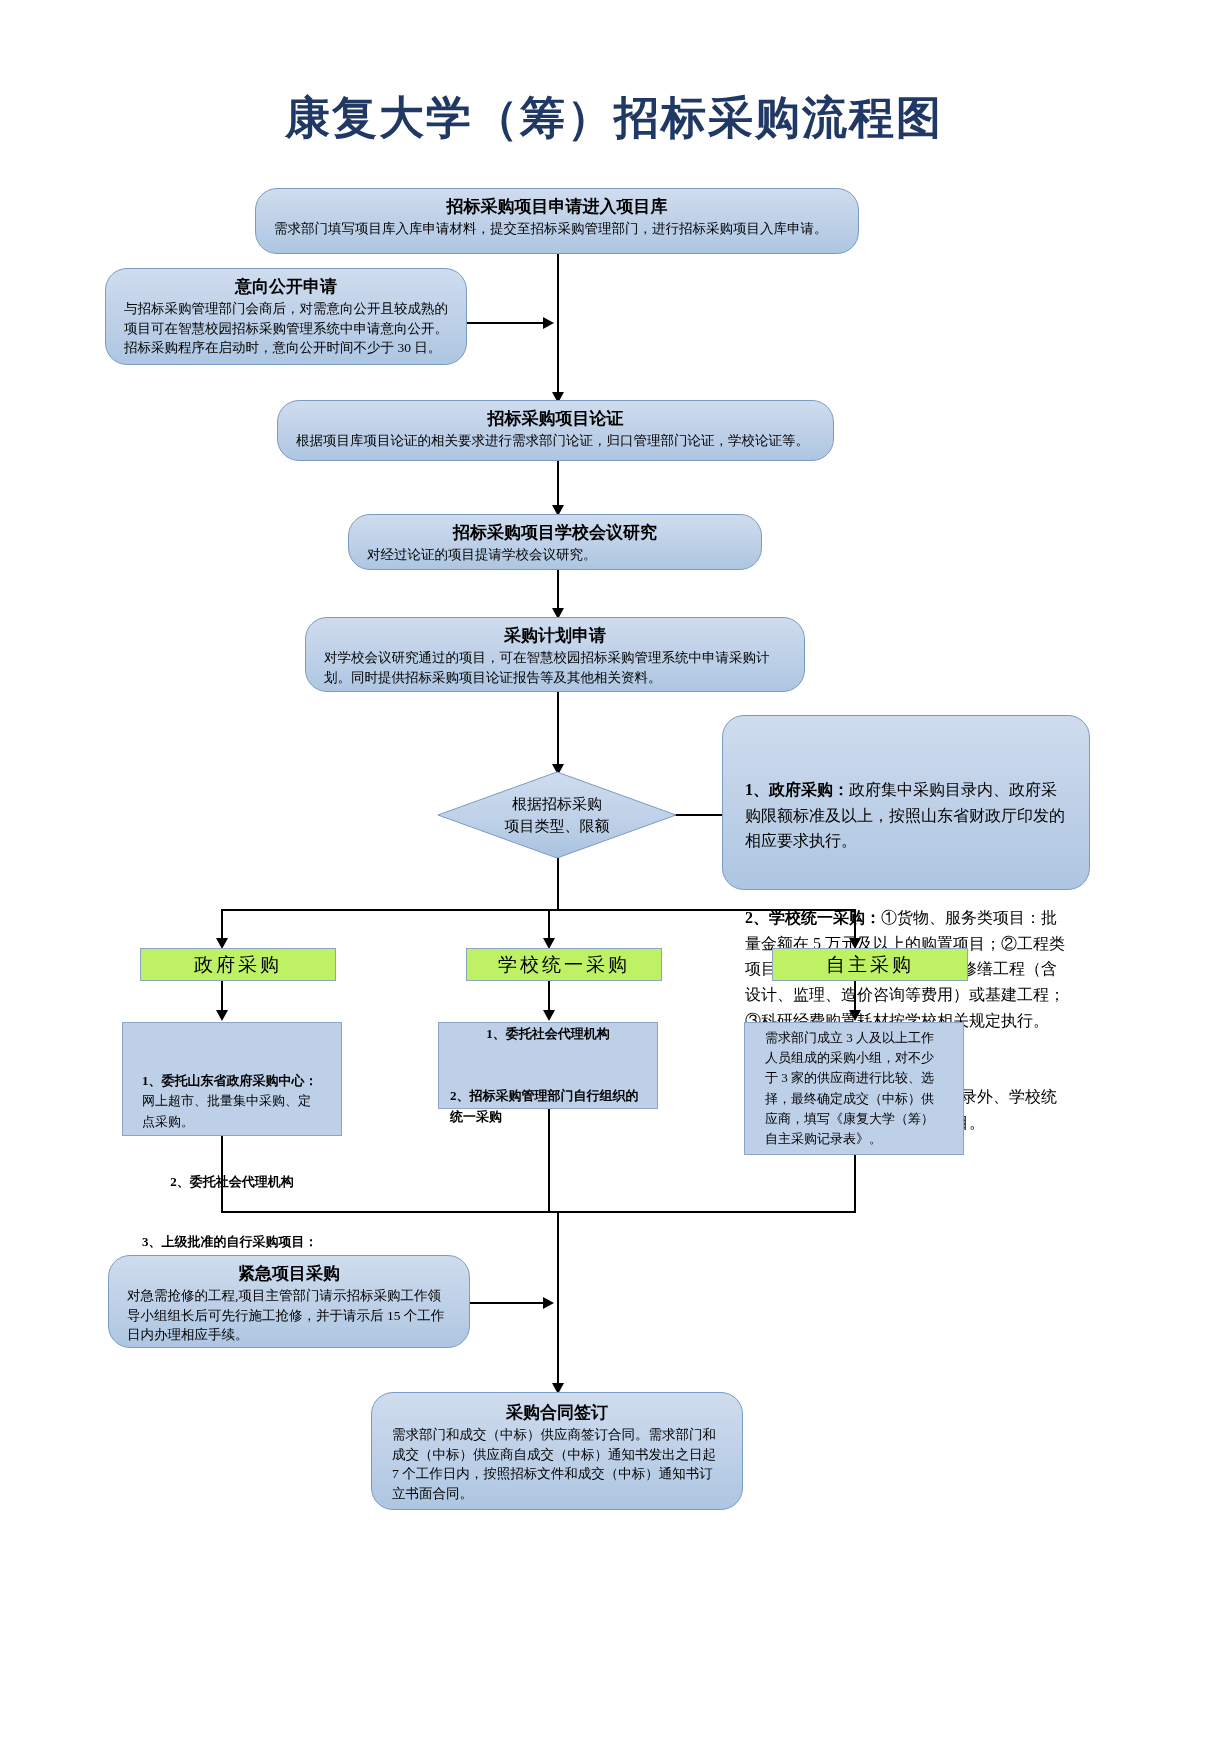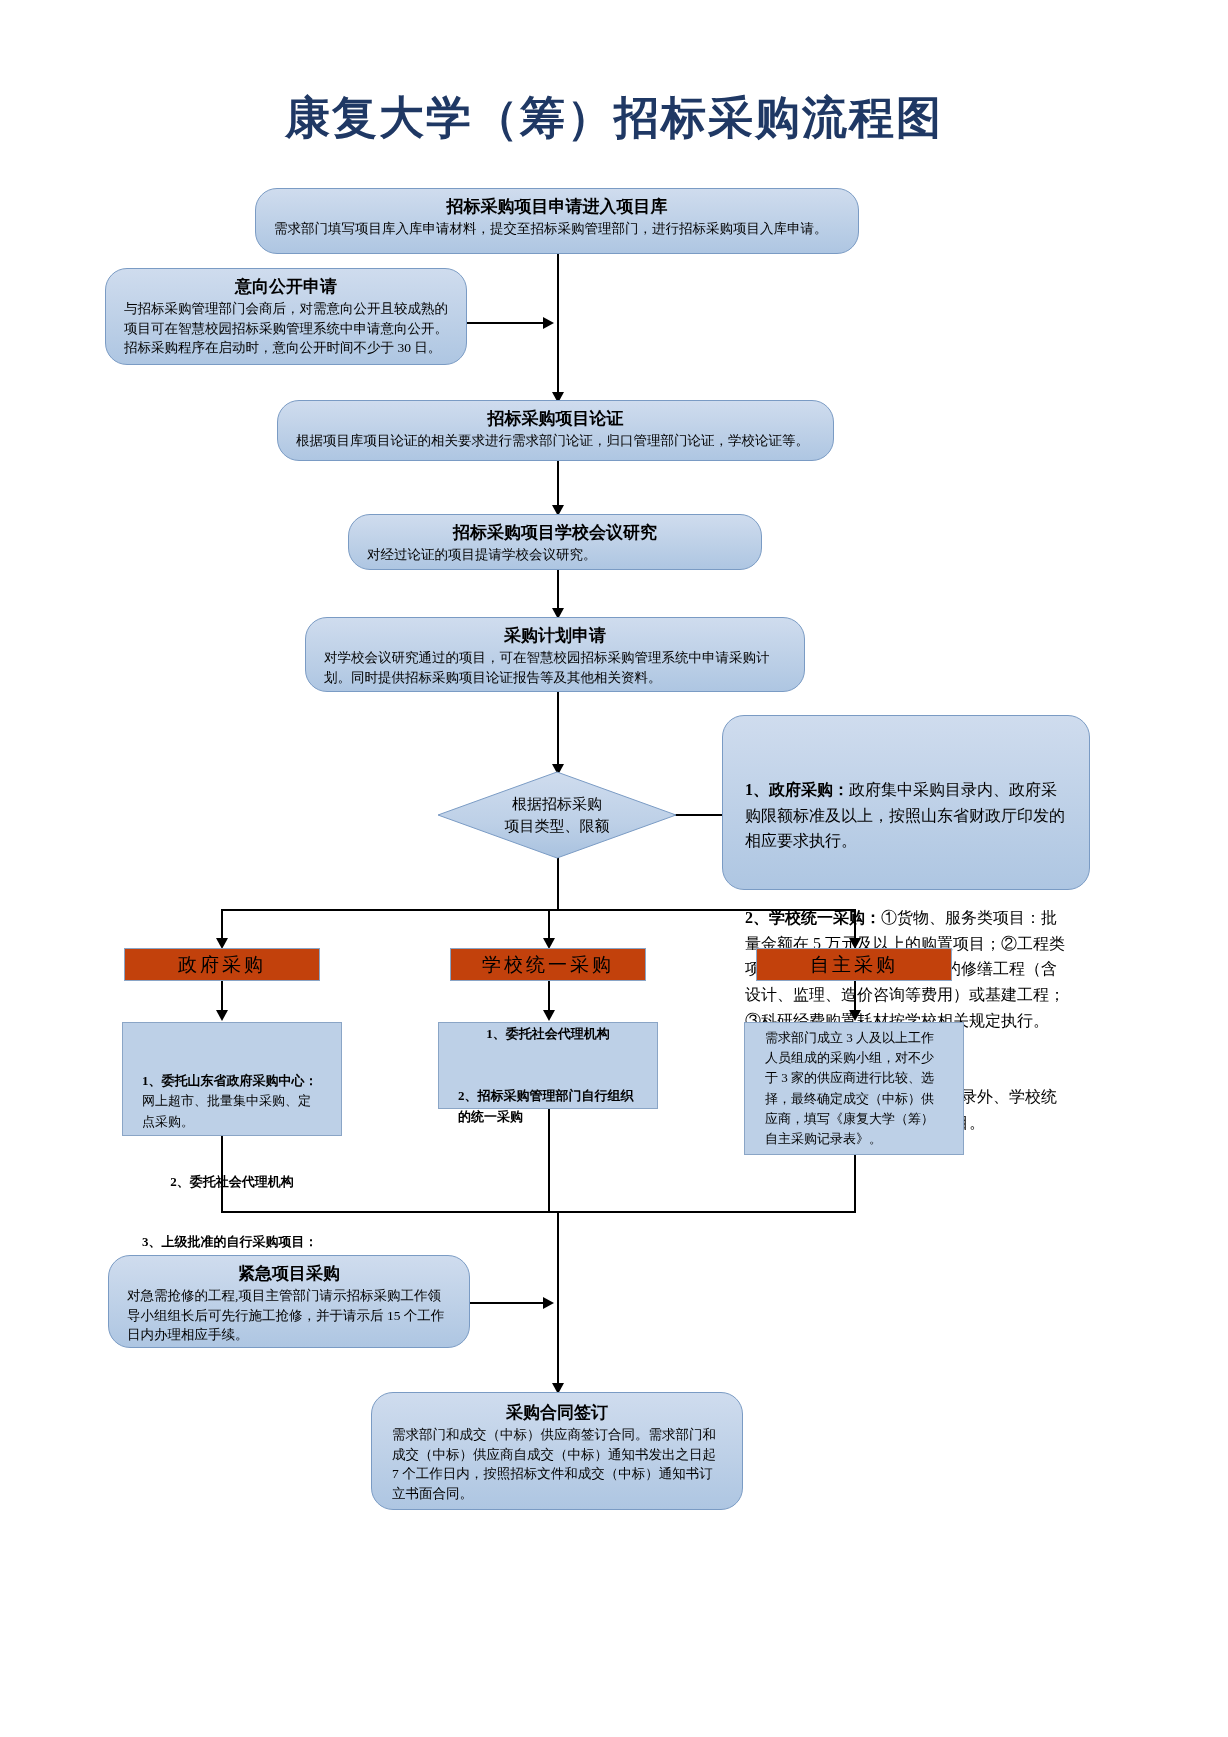--- a/index.html
+++ b/index.html
@@ -72,28 +72,29 @@
     text-align: left;
   }
   .node .pad {
     padding: 7px 8px 7px 8px;
   }
 
   
   .label-node {
     position: absolute;
     box-sizing: border-box;
-    background: #c2410c;
+    background: #bef264;
     border: 1px solid #8aa5c6;
     display: flex;
     align-items: center;
     justify-content: center;
     font-size: 19px;
     letter-spacing: 3px;
     z-index: 3;
+    margin-left: 16px;
   }
 
   
   .diamond-wrap {
     position: absolute;
     z-index: 3;
   }
   .diamond-wrap svg {
     display: block;
   }
@@ -277,21 +278,21 @@
           <b>2、委托社会代理机构</b><span></span>
         </div>
         <div>
           <b>3、上级批准的自行采购项目：</b><span>续签合同类项目等。</span>
         </div>
       </div>
     </div>
   </div>
 
   <div class="node sharp" style="left:438px; top:1022px; width:220px; height:87px;">
-    <div class="pad" style="padding:10px 9px; display:flex; align-items:center; height:100%; box-sizing:border-box;">
+    <div class="pad" style="padding:10px 1px; display:flex; align-items:center; height:100%; box-sizing:border-box;">
       <div class="body left" style="font-size:13px; line-height:1.6; width:100%; text-align:center;">
         <div>
           <b>1、委托社会代理机构</b><span></span>
         </div>
         <div style="text-align:left;">
           <b>2、招标采购管理部门自行组织的统一采购</b><span></span>
         </div>
       </div>
     </div>
   </div>

